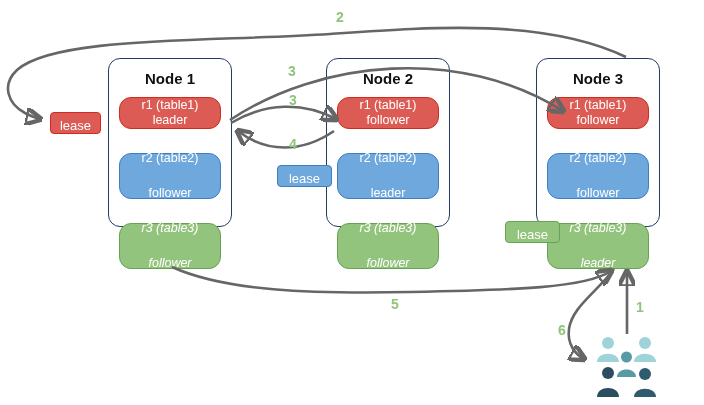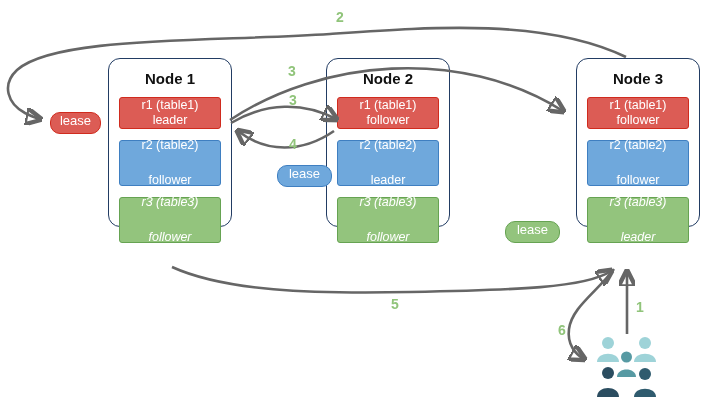--- a/index.html
+++ b/index.html
@@ -13,30 +13,30 @@
   body{font-family:"Liberation Sans","DejaVu Sans",sans-serif;}
   .canvas{position:relative;width:704px;height:405px;background:#ffffff;overflow:hidden;}
 
   .arrow-layer{position:absolute;left:0;top:0;width:704px;height:405px;pointer-events:none;z-index:3;}
   .arrow-layer path, .arrow-layer line{fill:none;stroke:var(--arrow);stroke-width:2.6;}
 
   .node{position:absolute;width:124px;height:169px;background:#fff;border:1.6px solid var(--node-border);
         border-radius:12px;box-sizing:border-box;padding:9px 10px;z-index:2;
         display:flex;flex-direction:column;align-items:center;}
   .node-title{font-size:15px;font-weight:bold;color:#111;height:21px;line-height:21px;margin-bottom:8px;}
-  .replica{width:102px;height:46px;border-radius:3px;margin-top:0;display:flex;flex-direction:column;
+  .replica{width:102px;height:46px;border-radius:12px;margin-top:0;display:flex;flex-direction:column;
            align-items:center;justify-content:center;color:#fff;font-size:12.5px;line-height:15px;
            border:1.6px solid transparent;box-sizing:border-box;}
-  .replica + .replica{margin-top:11px;gap:20px;}
+  .replica + .replica{margin-top:24px;gap:20px;}
   .replica.red{background:var(--red-fill);border-color:var(--red-border);}
   .replica.blue{background:var(--blue-fill);border-color:var(--blue-border);}
   .replica.green{background:var(--green-fill);border-color:var(--green-border);font-style:italic;}
 
-  .lease{position:absolute;z-index:2;display:flex;align-items:flex-start;justify-content:center;
-         color:#fff;font-size:13px;border-radius:10px;border:1.6px solid transparent;box-sizing:border-box;}
+  .lease{position:absolute;z-index:2;display:flex;align-items:flex-end;justify-content:center;
+         color:#fff;font-size:13px;border-radius:4px;border:1.6px solid transparent;box-sizing:border-box;}
   .lease.red{background:var(--red-fill);border-color:var(--red-border);left:50px;top:112px;width:51px;height:22px;}
   .lease.blue{background:var(--blue-fill);border-color:var(--blue-border);left:277px;top:165px;width:55px;height:22px;}
   .lease.green{background:var(--green-fill);border-color:var(--green-border);left:505px;top:221px;width:55px;height:22px;}
 
   .step{position:absolute;z-index:4;color:var(--step-label);font-weight:bold;font-size:14px;
         transform:translate(-50%,-50%);}
   .s1{left:640px;top:307px;} .s2{left:340px;top:17px;} .s3a{left:292px;top:71px;}
   .s3b{left:293px;top:100px;} .s4{left:293px;top:144px;} .s5{left:395px;top:304px;} .s6{left:562px;top:330px;}
 
   .users{position:absolute;left:595px;top:334px;z-index:2;}
@@ -86,21 +86,21 @@
     <div class="replica blue">
       <span>r2 (table2)</span>
       <span>leader</span>
     </div>
     <div class="replica green">
       <span>r3 (table3)</span>
       <span>follower</span>
     </div>
   </div>
 
-  <div class="node" style="left:576px;top:58px;">
+  <div class="node" style="left:536px;top:58px;">
     <div class="node-title">Node 3</div>
     <div class="replica red">
       <span>r1 (table1)</span>
       <span>follower</span>
     </div>
     <div class="replica blue">
       <span>r2 (table2)</span>
       <span>follower</span>
     </div>
     <div class="replica green">

